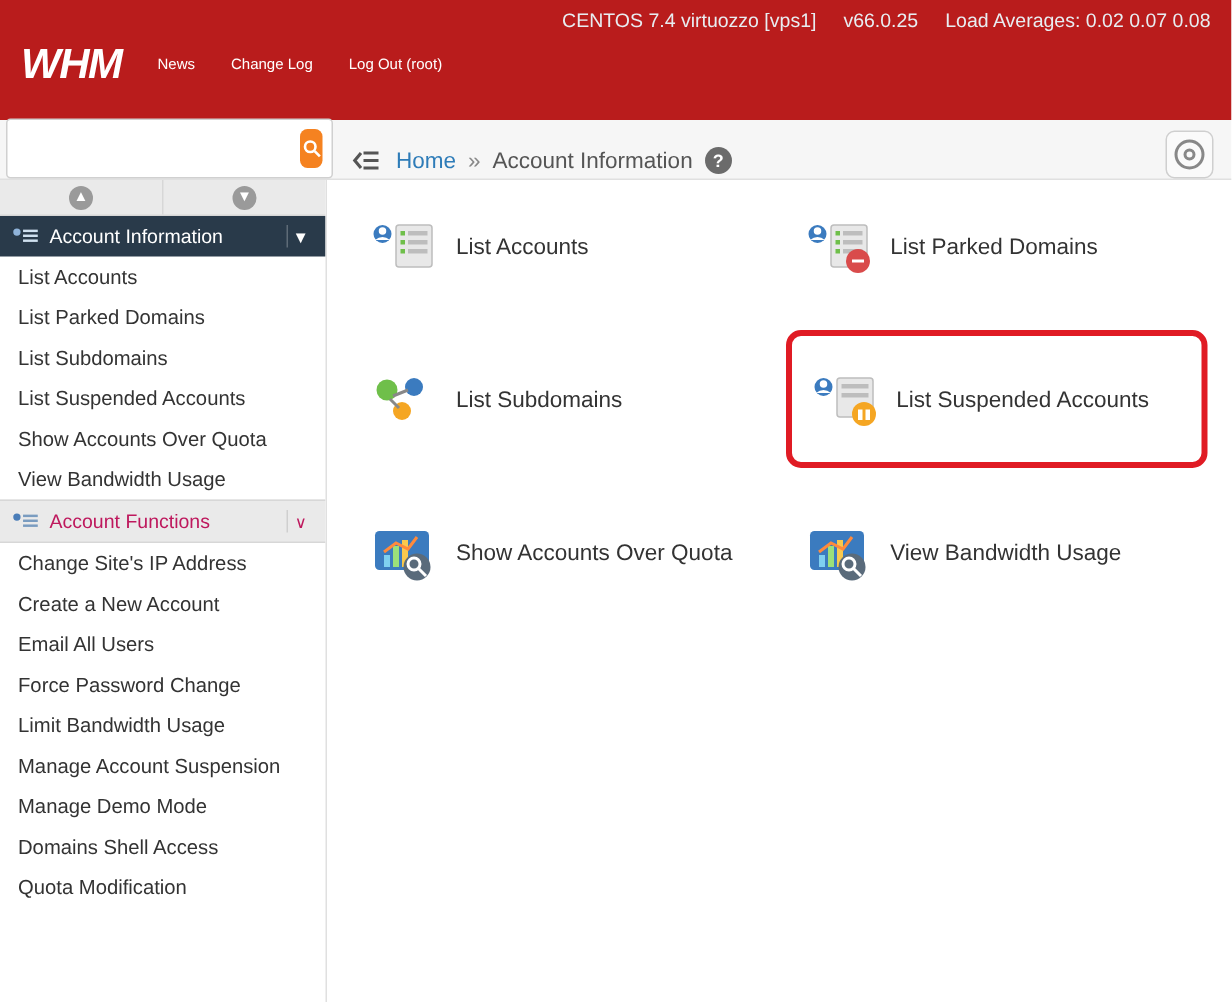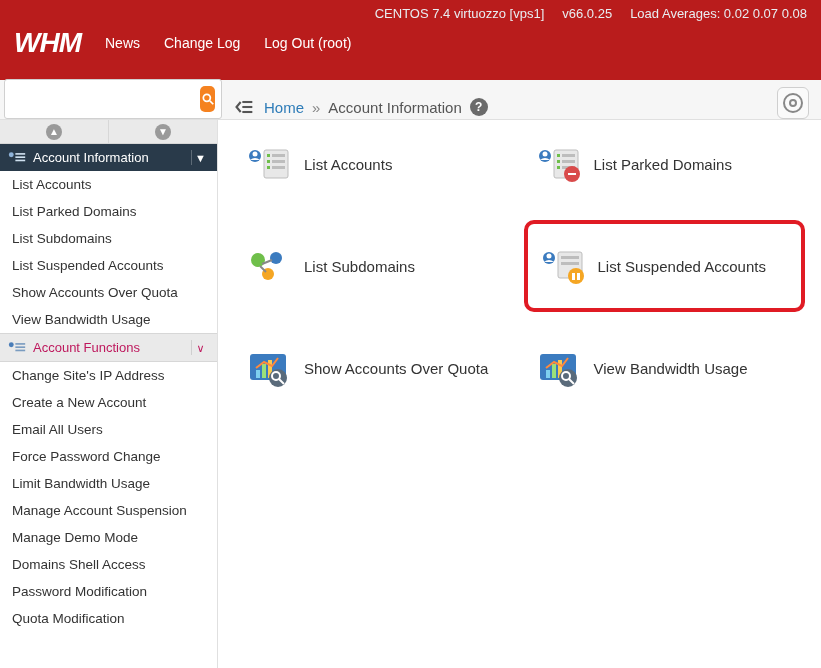--- a/index.html
+++ b/index.html
@@ -3,21 +3,21 @@
   <meta charset="utf-8">
   <style>
     * { margin: 0; padding: 0; box-sizing: border-box; }
     body { font-family: -apple-system, BlinkMacSystemFont, "Segoe UI", Arial, sans-serif; font-size: 14px; color: #333; width: 821px; height: 668px; overflow: hidden; background: #fff; }
 
     
     .topbar { background: #b91c1c; color: #fff; height: 80px; }
     .status-row { display: flex; justify-content: flex-end; align-items: center; gap: 18px; padding: 6px 14px 0 14px; font-size: 13px; color: #e8edf1; }
     .main-row { display: flex; align-items: center; gap: 24px; padding: 6px 14px 10px 14px; }
     .logo { font-size: 28px; font-weight: 900; font-style: italic; letter-spacing: -1px; color: #fff; }
-    .nav-link { color: #fff; cursor: pointer; font-size: 14px; }
+    .nav-link { color: #fff; cursor: pointer; font-size: 10px; }
 
     
     .subbar { display: flex; align-items: flex-end; height: 40px; background: #f6f6f6; border-bottom: 1px solid #e0e0e0; }
     .search-wrap { display: flex; align-items: center; width: 218px; height: 40px; padding: 4px 6px; background: #fff; border: 1px solid #d0d0d0; border-radius: 3px; margin-left: 4px; }
     .search-input { flex: 1; border: none; outline: none; font-size: 14px; padding: 4px; }
     .search-btn { width: 26px; height: 26px; border-radius: 5px; background: #f58220; display: flex; align-items: center; justify-content: center; cursor: pointer; }
     .breadcrumb { display: flex; align-items: center; gap: 8px; padding-left: 10px; color: #555; font-size: 15px; flex: 1; }
     .bc-back { width: 24px; height: 24px; display: flex; align-items: center; justify-content: center; color: #555; cursor: pointer; }
     .bc-home { color: #2e7cb8; cursor: pointer; }
     .bc-sep { color: #888; }
@@ -151,21 +151,20 @@
     <span class="section-caret-box"><span class="section-caret">∨</span></span>
         </div>
         <div class="side-item">Change Site's IP Address</div>
         <div class="side-item">Create a New Account</div>
         <div class="side-item">Email All Users</div>
         <div class="side-item">Force Password Change</div>
         <div class="side-item">Limit Bandwidth Usage</div>
         <div class="side-item">Manage Account Suspension</div>
         <div class="side-item">Manage Demo Mode</div>
         <div class="side-item">Domains Shell Access</div>
-        <div class="side-item">Password Modification</div>
         <div class="side-item">Quota Modification</div>
       </div>
   </div>
 
   <div class="content">
     <div class="grid" id="tile-grid">
         <div class="tile">
     <div class="tile-icon">
             <svg width="44" height="36" viewBox="0 0 44 36">
         <circle cx="9" cy="10" r="6" fill="#3b7bbf"></circle>

